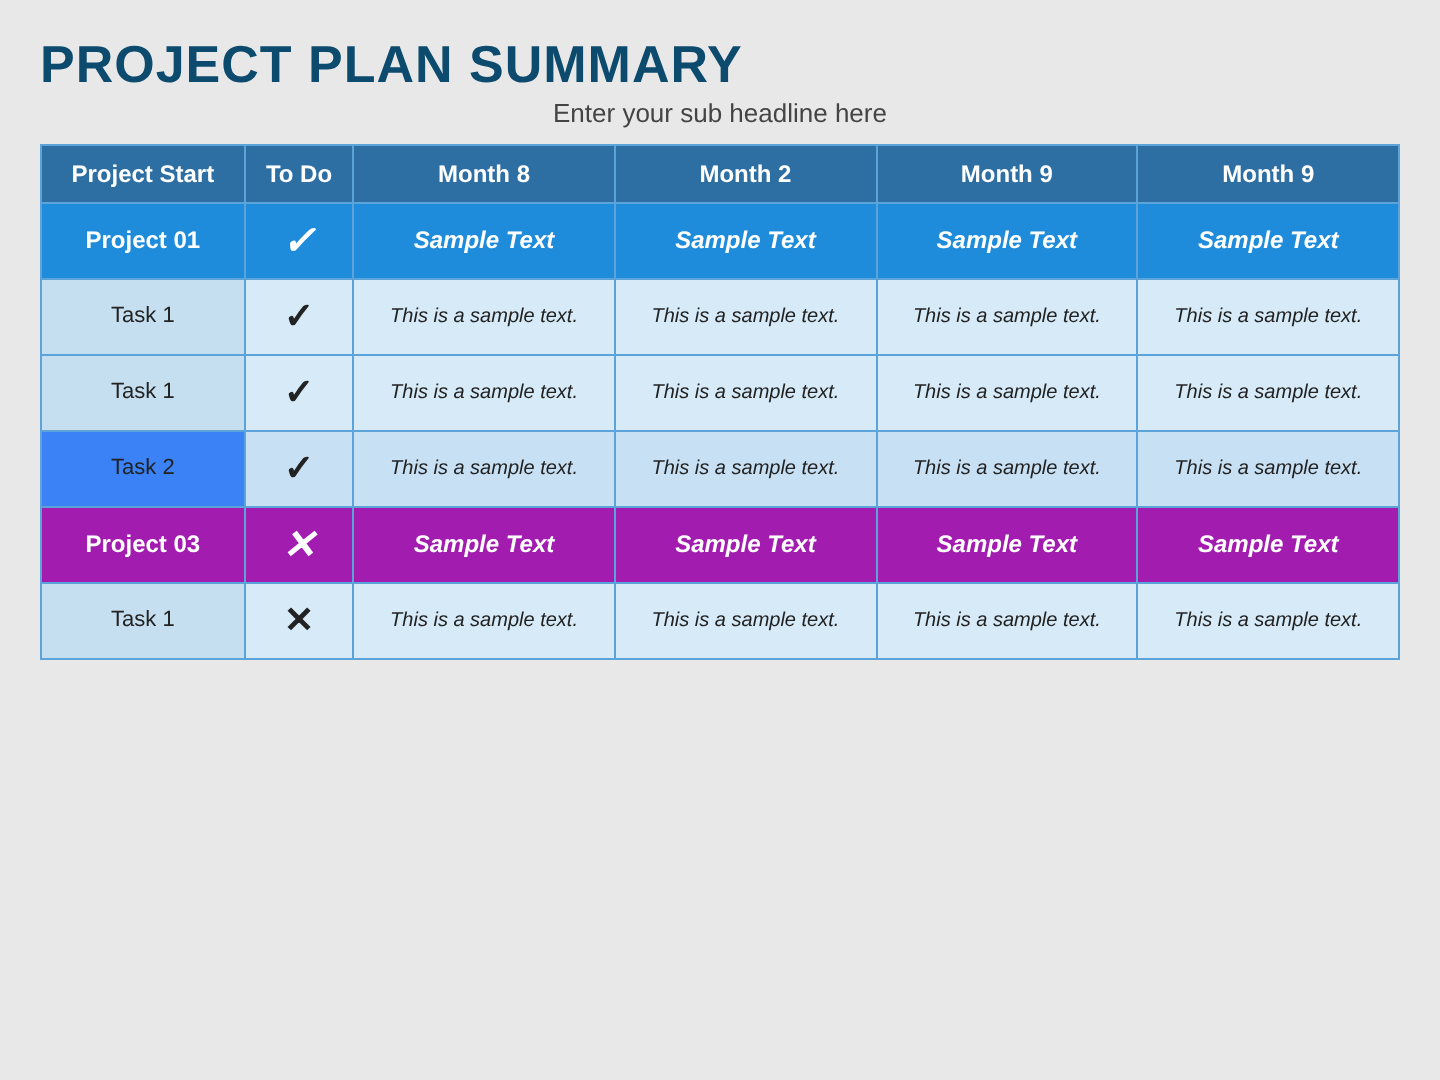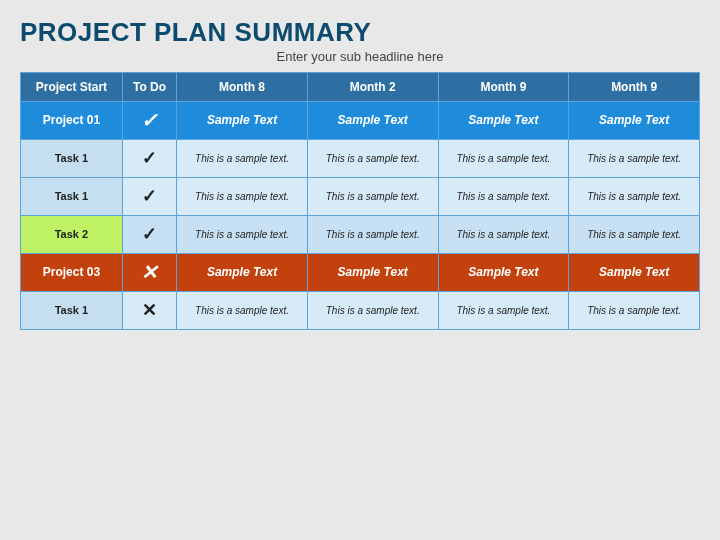--- a/index.html
+++ b/index.html
@@ -69,32 +69,32 @@
 
     
     .task-row td {
       background-color: #d6eaf8;
       color: #222;
       font-size: 10.5px;
       height: 38px;
     }
     .task-row td.task-label {
       background-color: #c5dff0;
-      font-weight: bold;
+      font-weight: normal;
       font-size: 11px;
       color: #222;
     }
     .task-row td.todo-cell {
       background-color: #d6eaf8;
     }
     .task-row.alt td {
       background-color: #c8e0f4;
     }
     .task-row.alt td.task-label {
-      background-color: #bef264;
+      background-color: #3b82f6;
     }
     .task-row.alt td.todo-cell {
       background-color: #c8e0f4;
     }
 
     .sample-text {
       font-style: italic;
       font-weight: bold;
     }
     .task-text {
@@ -119,21 +119,21 @@
       color: #222;
       font-weight: bold;
     }
     .x-mark.white {
       color: #fff;
       font-size: 20px;
     }
 
     
     .project-row.p03 td {
-      background-color: #c2410c;
+      background-color: #a21caf;
     }
   </style>
 </head>
 <body>
 
 <div class="page-title">PROJECT PLAN SUMMARY</div>
 <div class="page-subtitle">Enter your sub headline here</div>
 
 <table>
   <colgroup>

